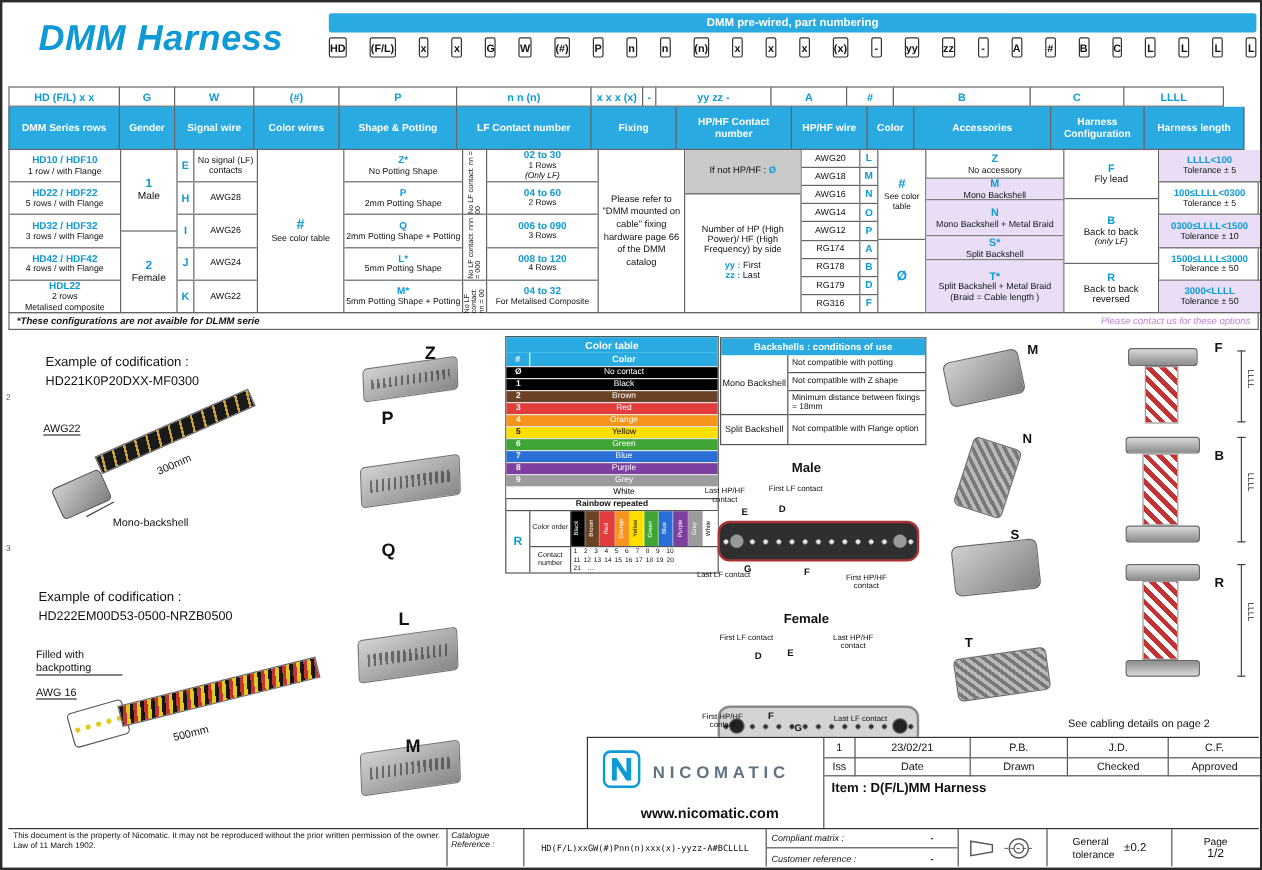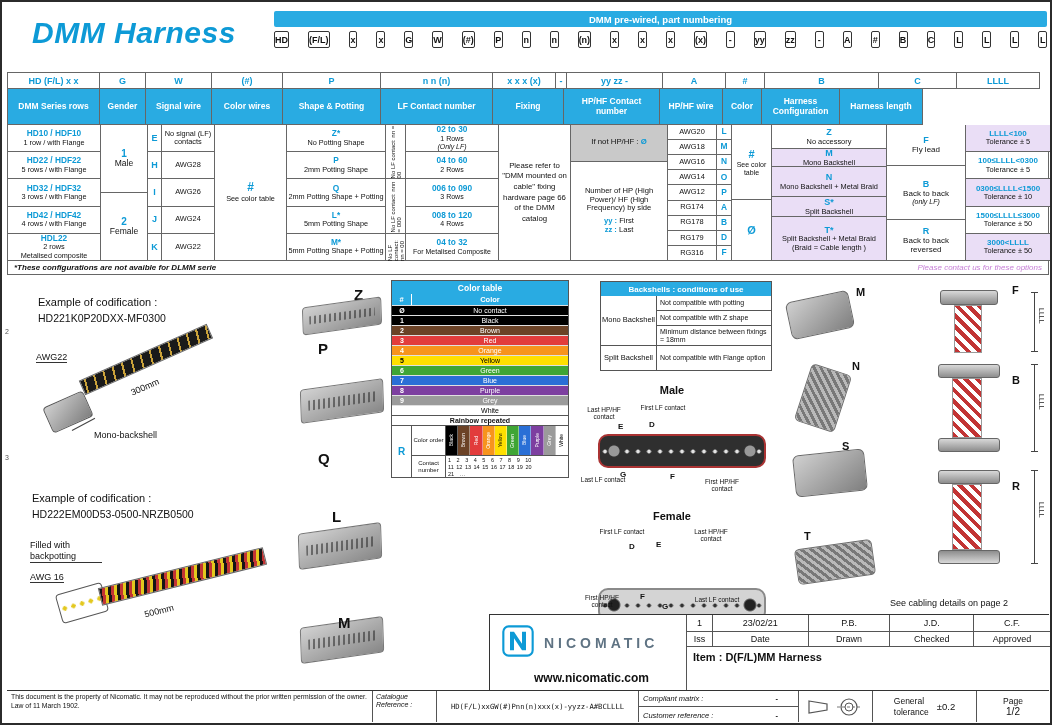--- a/index.html
+++ b/index.html
@@ -181,40 +181,41 @@
   </div>
 
   <div class="abs" style="left:5px;top:70px;width:1042px;height:204px">
     <div class="codes">
       <div style="width:93px">HD (F/L) x x</div>
       <div style="width:47px">G</div>
       <div style="width:67px">W</div>
       <div style="width:72px">(#)</div>
       <div style="width:99px">P</div>
       <div style="width:113px">n n (n)</div>
-      <div style="width:64px">x x x (x)</div>
+      <div style="width:44px">x x x (x)</div>
       <div style="width:12px">-</div>
       <div style="width:97px">yy zz -</div>
       <div style="width:64px">A</div>
       <div style="width:40px">#</div>
       <div style="width:115px">B</div>
       <div style="width:79px">C</div>
       <div style="width:84px">LLLL</div>
     </div>
     <div class="names">
       <div style="width:93px">DMM Series rows</div>
       <div style="width:47px">Gender</div>
       <div style="width:67px">Signal wire</div>
       <div style="width:72px">Color wires</div>
       <div style="width:99px">Shape &amp; Potting</div>
       <div style="width:113px">LF Contact number</div>
       <div style="width:72px">Fixing</div>
       <div style="width:97px">HP/HF Contact number</div>
       <div style="width:64px">HP/HF wire</div>
       <div style="width:40px">Color</div>
+      <div style="width:115px">Accessories</div>
       <div style="width:79px">Harness Configuration</div>
       <div style="width:84px">Harness length</div>
     </div>
     <div class="tbody">
 
       <div class="col" style="left:0;width:93px">
         <div class="tcell" style="height:20%">
             <div class="scode">HD10 / HDF10</div>
             <div class="sdesc">1 row / with Flange</div>
           </div>
@@ -491,21 +492,21 @@
   <div class="abs shletter" style="left:352px;top:284px">Z</div>
   <div class="abs shape" style="left:300px;top:300px;width:80px;height:28px"></div>
   <div class="abs shletter" style="left:316px;top:338px">P</div>
   <div class="abs shape" style="left:298px;top:354px;width:84px;height:34px"></div>
   <div class="abs shletter" style="left:316px;top:448px">Q</div>
   <div class="abs shape" style="left:296px;top:464px;width:84px;height:36px"></div>
   <div class="abs shletter" style="left:330px;top:506px">L</div>
   <div class="abs shape" style="left:298px;top:522px;width:84px;height:36px"></div>
   <div class="abs shletter" style="left:336px;top:612px">M</div>
 
-  <div class="abs ct" style="left:389px;top:278px;width:178px">
+  <div class="abs ct" style="left:419px;top:278px;width:178px">
     <div class="ct-title cyan">Color table</div>
     <div class="ct-head">
       <div class="cyan" style="width:20px;border-right:1px solid #fff">#</div>
       <div class="cyan" style="flex:1">Color</div>
     </div>
     <div class="ct-row row-black">
         <div class="ct-num">Ø</div>
         <div class="ct-name">No contact</div>
       </div>
     <div class="ct-row row-black">

